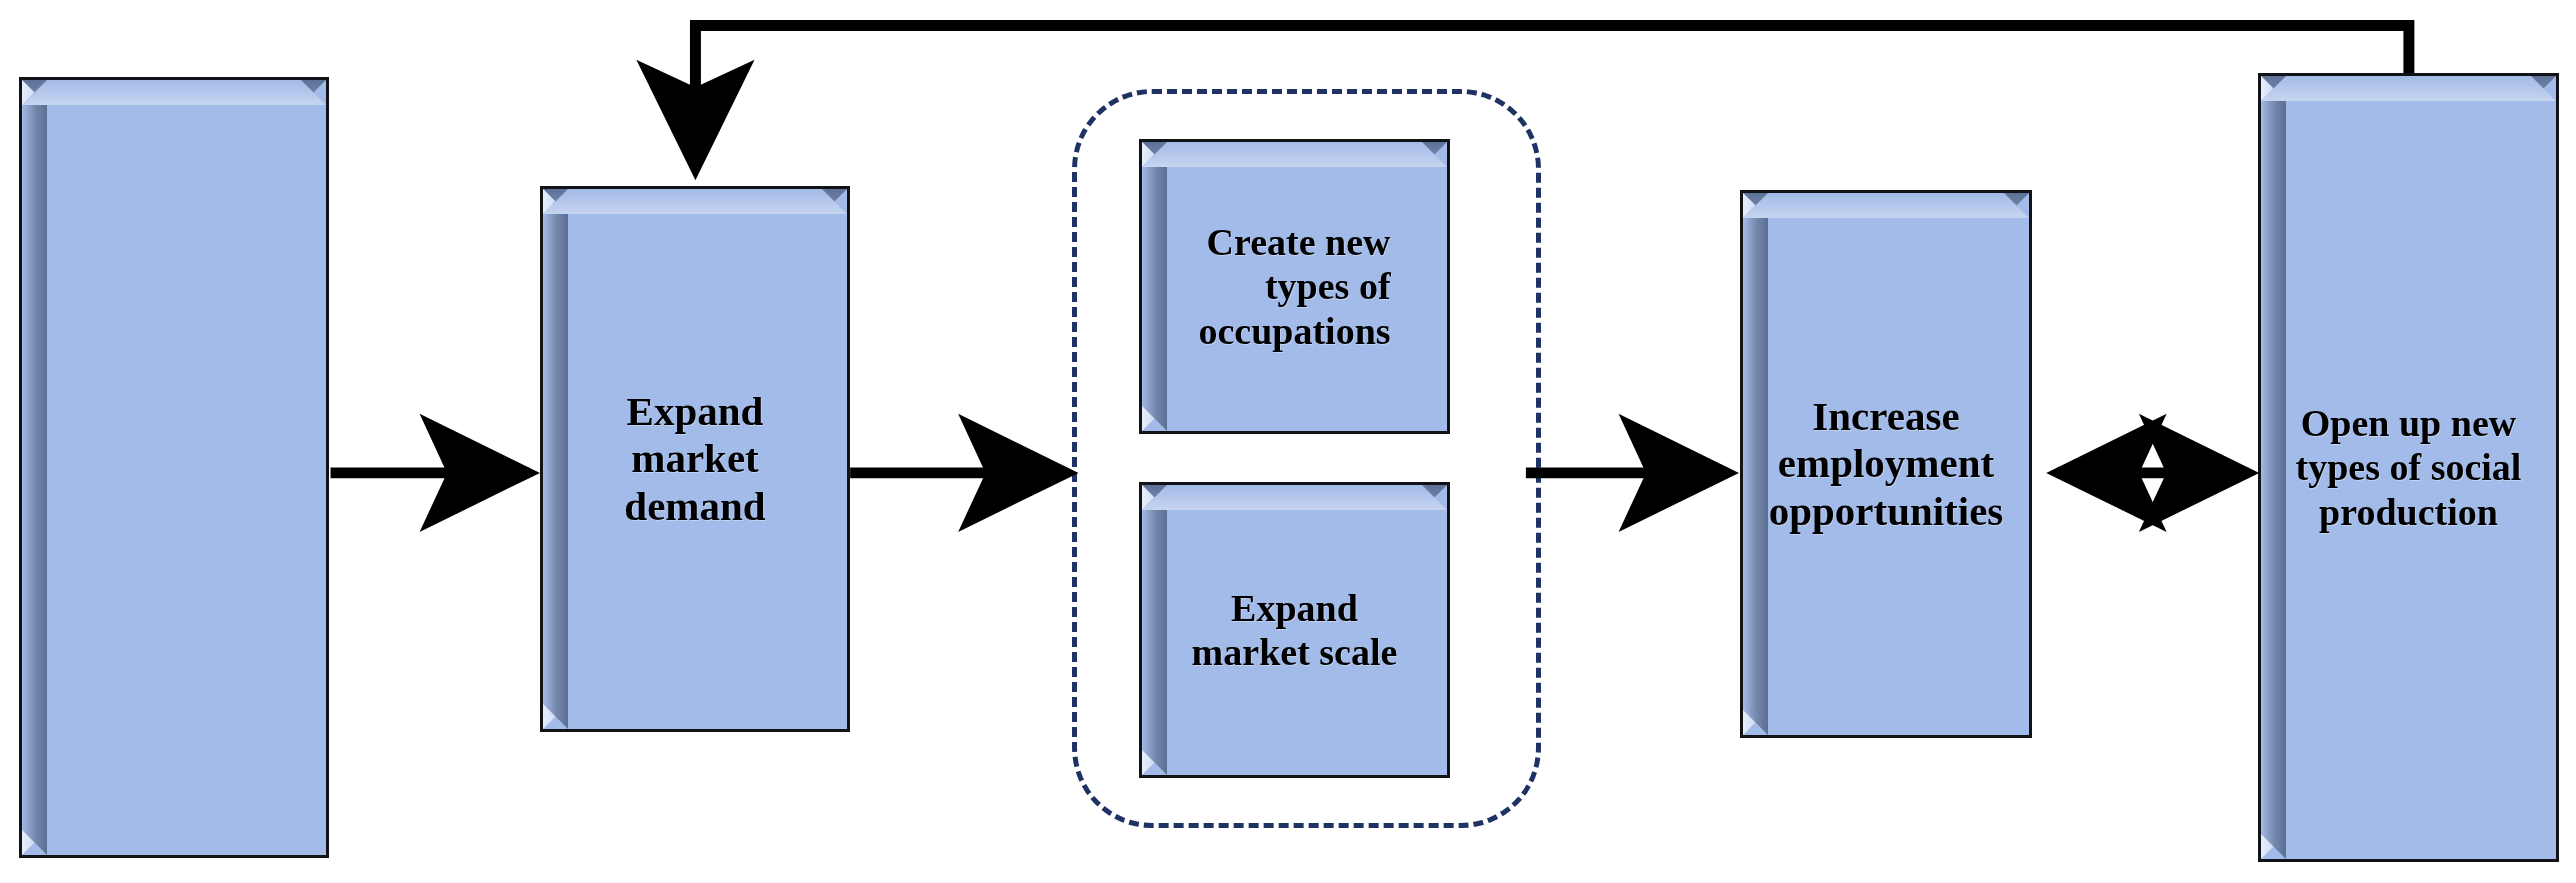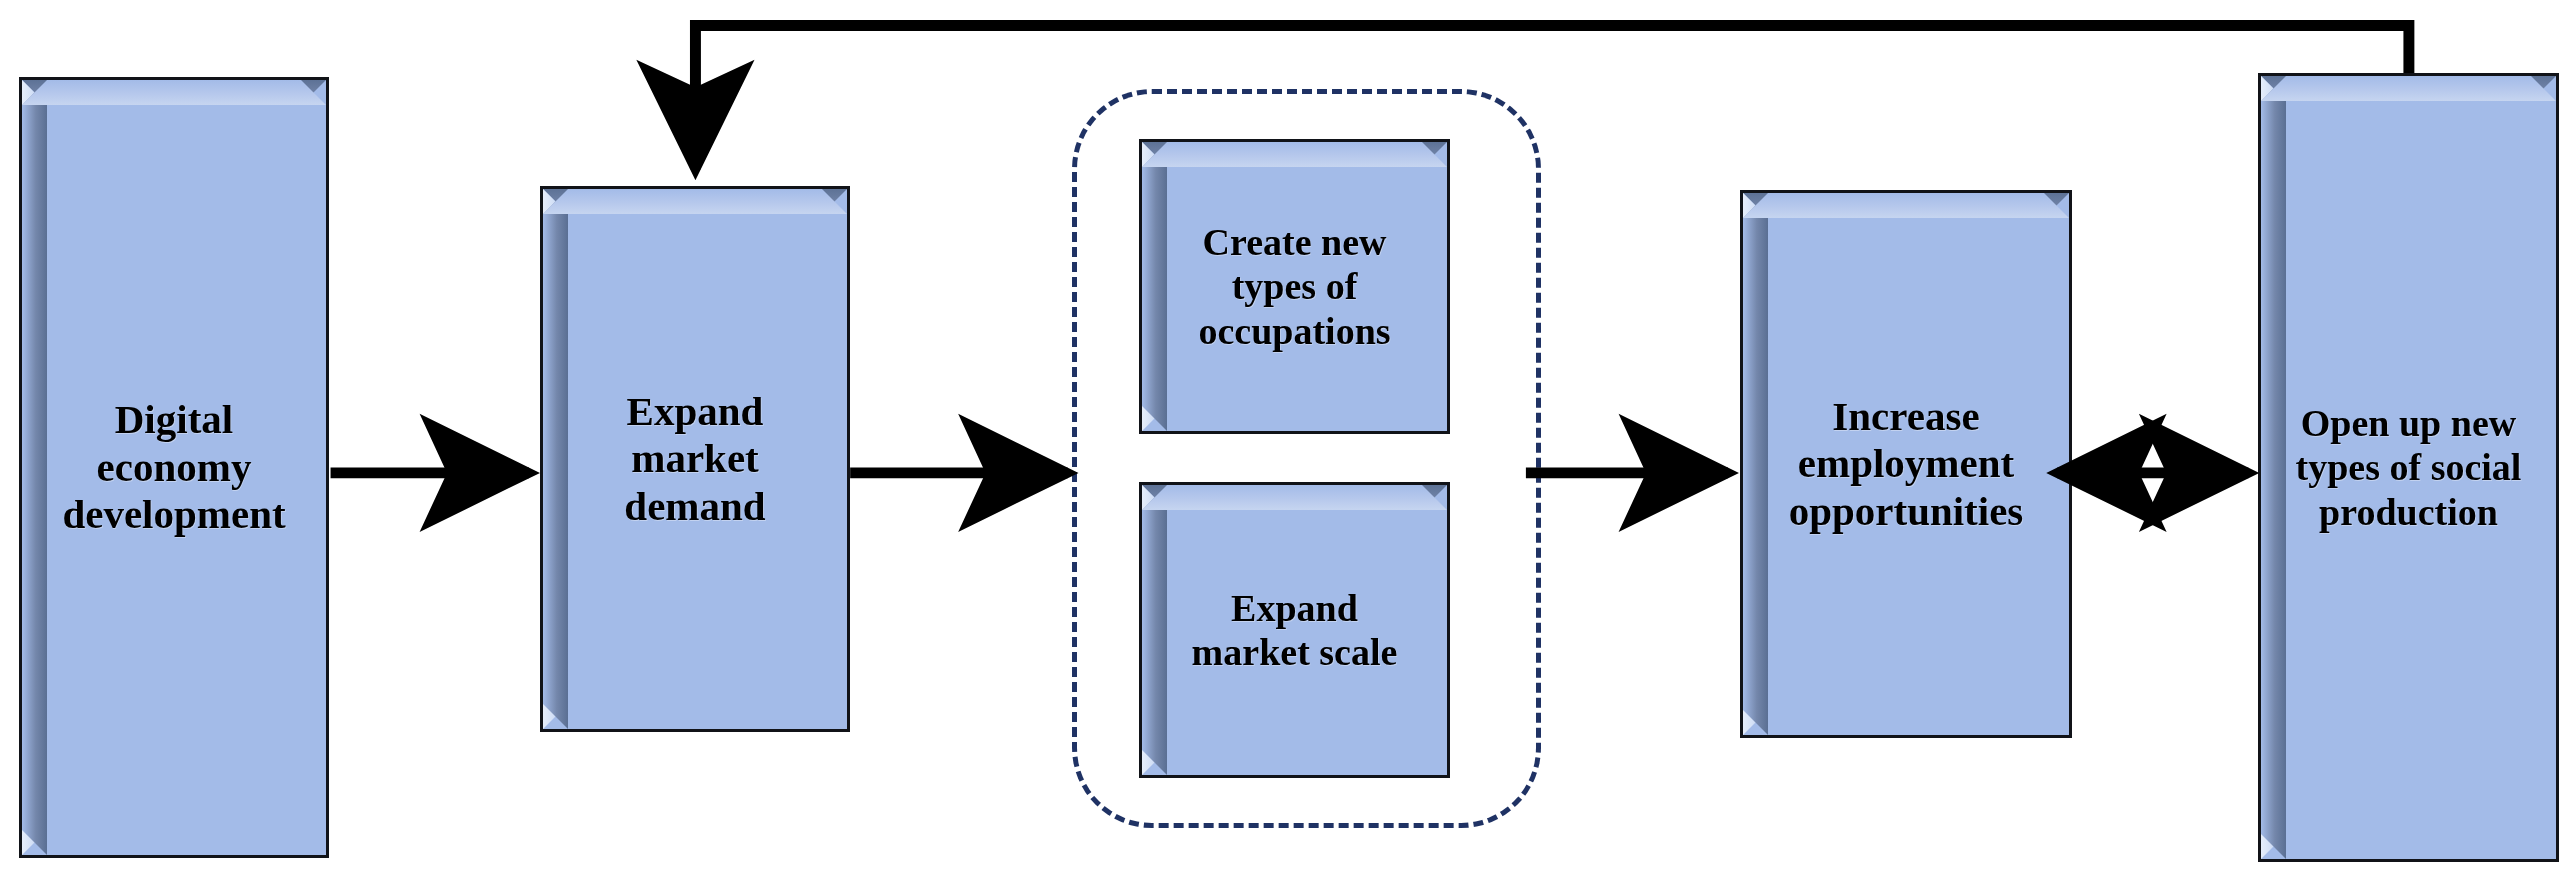--- a/index.html
+++ b/index.html
@@ -114,55 +114,52 @@
     </g>
   </svg>
 
   <div id="group-container" style="left:1072px;top:89px;width:469px;height:739px;"></div>
 
   <div class="node" style="left:19px;top:77px;width:310px;height:781px;">
     <span class="bevel bv-t"></span>
     <span class="bevel bv-l"></span>
     <span class="bevel bv-r"></span>
     <span class="bevel bv-b"></span>
-    <span class="label" style="font-size:41px;">Digital
-economy
-development</span>
   </div>
 
   <div class="node" style="left:540px;top:186px;width:310px;height:546px;">
     <span class="bevel bv-t"></span>
     <span class="bevel bv-l"></span>
     <span class="bevel bv-r"></span>
     <span class="bevel bv-b"></span>
     <span class="label" style="font-size:41px;">Expand
 market
 demand</span>
   </div>
 
-  <div class="node" style="left:1139px;top:139px;width:311px;height:295px;">
+  <div class="node" style="left:1139px;top:139px;width:311px;height:295px;text-align:right;">
     <span class="bevel bv-t"></span>
     <span class="bevel bv-l"></span>
     <span class="bevel bv-r"></span>
     <span class="bevel bv-b"></span>
     <span class="label" style="font-size:38px;">Create new
 types of
 occupations</span>
   </div>
 
   <div class="node" style="left:1139px;top:482px;width:311px;height:296px;">
     <span class="bevel bv-t"></span>
     <span class="bevel bv-l"></span>
     <span class="bevel bv-r"></span>
     <span class="bevel bv-b"></span>
     <span class="label" style="font-size:38px;">Expand
 market scale</span>
   </div>
 
-  <div class="node" style="left:1740px;top:190px;width:332px;height:548px;">
+  <div class="node" style="left:1740px;top:190px;width:292px;height:548px;">
     <span class="bevel bv-t"></span>
     <span class="bevel bv-l"></span>
     <span class="bevel bv-r"></span>
     <span class="bevel bv-b"></span>
     <span class="label" style="font-size:41px;">Increase
 employment
 opportunities</span>
   </div>
 
   <div class="node" style="left:2258px;top:73px;width:301px;height:789px;">

